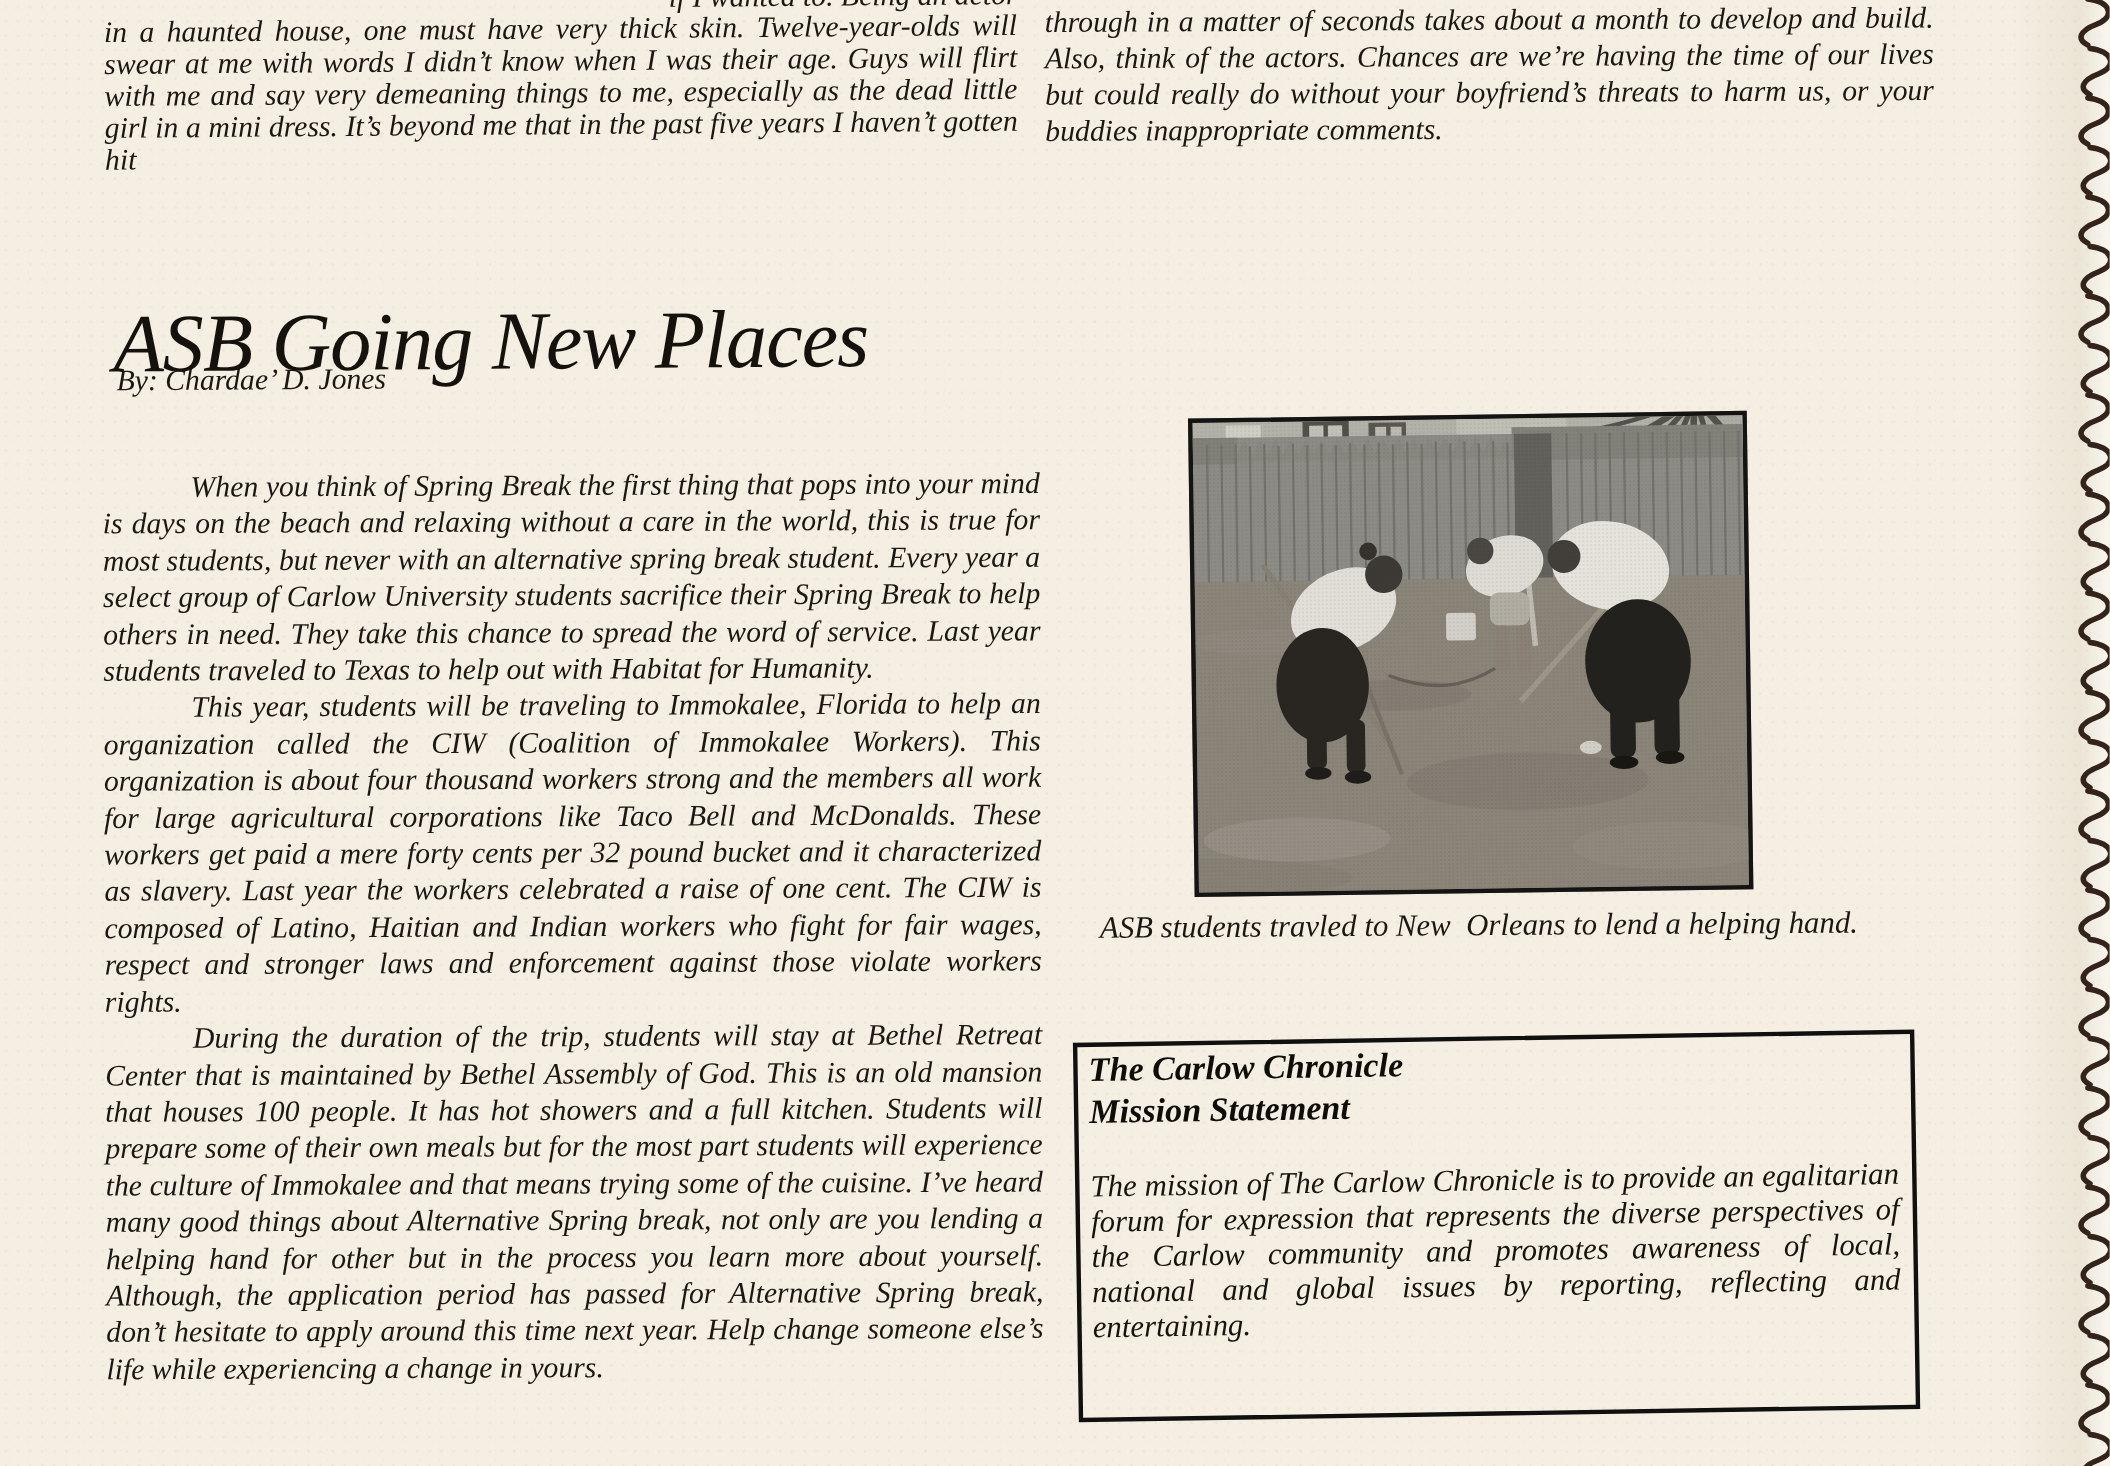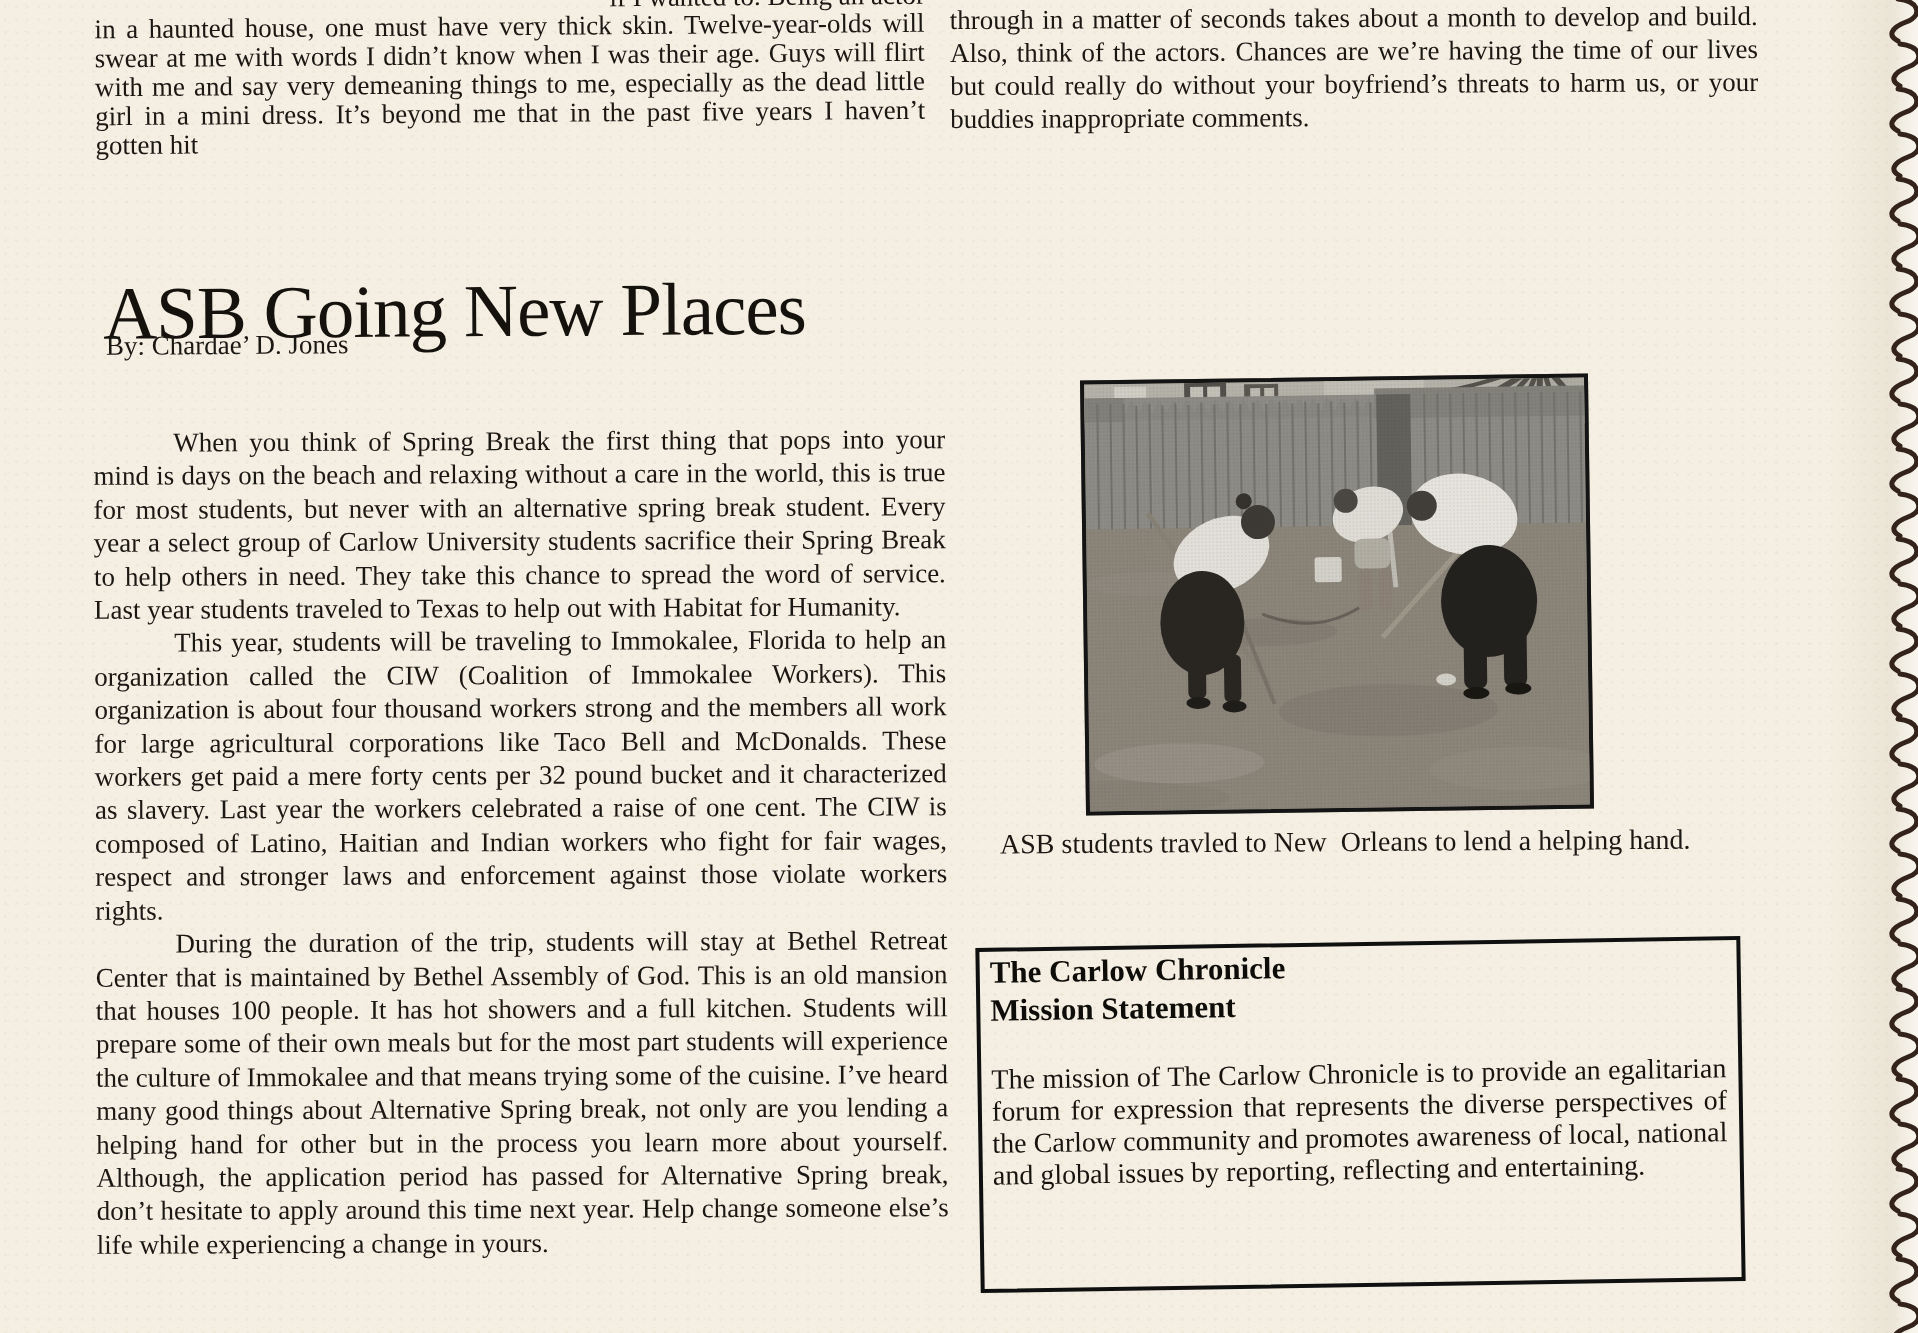--- a/index.html
+++ b/index.html
@@ -9,20 +9,21 @@
     font-family:"Liberation Serif","DejaVu Serif",serif;
     color:#1b1713;
   }
   #page{
     position:relative;width:1918px;height:1333px;overflow:hidden;
     background:
       radial-gradient(rgba(125,100,55,0.05) 1.2px, transparent 1.4px),
       radial-gradient(rgba(90,70,40,0.04) 1px, transparent 1.2px),
       #f4efe2;
     background-size:11px 13px, 17px 9px;
+    font-style:italic;
   }
   .frag{position:absolute;text-align:justify;font-size:27px;line-height:29px;}
   #top-left-frag{left:95px;top:12px;width:830px;transform:rotate(-0.45deg);}
   #top-left-clip{position:absolute;left:95px;top:-17px;width:830px;text-align:right;font-size:27px;transform:rotate(-0.45deg);}
   #top-right-frag{left:950px;top:2px;width:808px;line-height:33px;transform:rotate(-0.3deg);}
 
   #headline{
     position:absolute;left:103px;top:218px;width:760px;
     font-size:75px;letter-spacing:-1px;font-weight:400;color:#15120e;
     transform:rotate(-0.4deg);white-space:nowrap;

